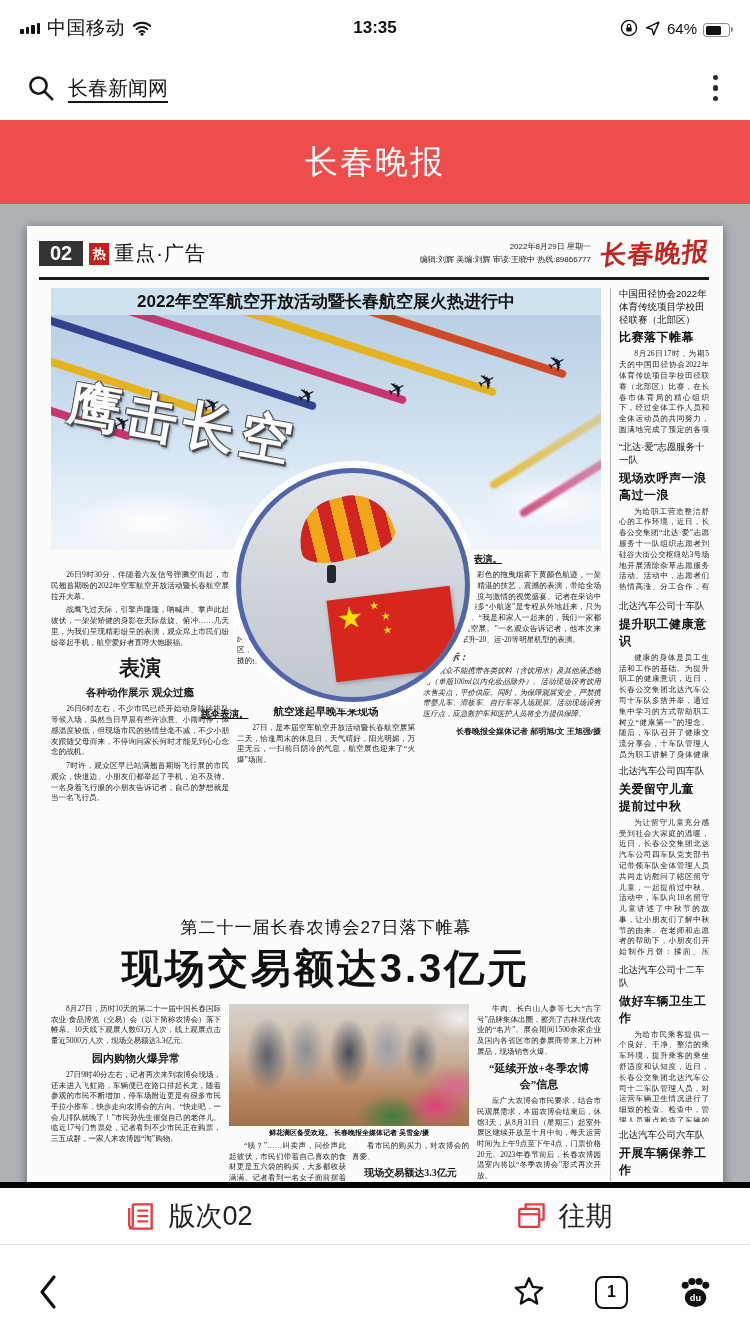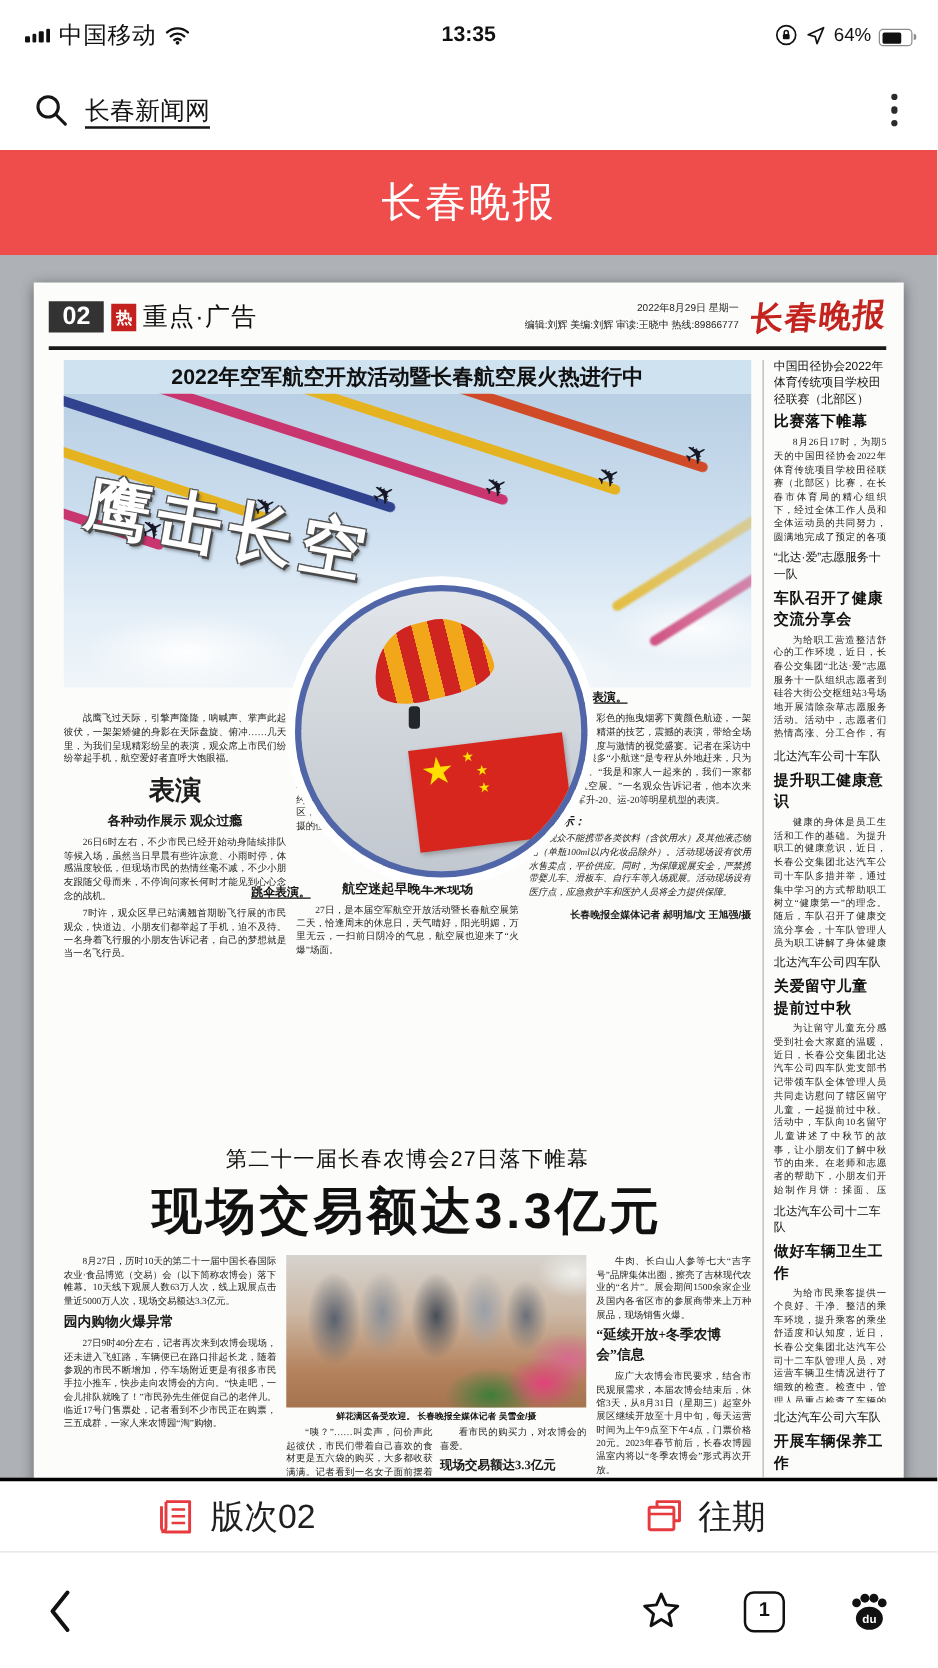--- a/index.html
+++ b/index.html
@@ -101,21 +101,21 @@
   
   .expo{margin-top:6px;}
   .ex-kick{font-size:17px;text-align:center;margin:2px 0 0;font-weight:400;letter-spacing:1px;}
   .ex-head{font-size:40px;font-weight:900;text-align:center;letter-spacing:3px;margin:2px 0 8px;}
   .ex-cols{display:flex;gap:8px;height:196px;overflow:hidden;}
   .ex-c1{width:170px;flex:none;}
   .ex-mid{width:240px;flex:none;}
   .ex-c3{flex:1;}
   .ex-cols .txt{font-size:7.5px;line-height:1.42;text-align:justify;font-family:"Liberation Serif","DejaVu Serif",serif;color:#1c1c1c;}
   .ex-cols .txt p{margin:0 0 3px;text-indent:2em;}
-  .ex-sub{font-size:11px;font-weight:700;text-align:left;margin:4px 0;}
+  .ex-sub{font-size:11px;font-weight:700;text-align:center;margin:4px 0;}
   .ex-sub.sm{font-size:10px;}
   .ex-photo{height:122px;
      background:radial-gradient(44px 30px at 86% 84%,#e0437a 0%,rgba(224,67,122,0) 70%),
         radial-gradient(52px 32px at 68% 92%,#3f7d3a 0%,rgba(63,125,58,0) 70%),
         radial-gradient(46px 30px at 94% 68%,#d86a8e 0%,rgba(216,106,142,0) 70%),
         radial-gradient(40px 26px at 96% 12%,#efefec 0%,rgba(239,239,236,0) 75%),
         radial-gradient(30px 52px at 16% 42%,#59616e 0%,rgba(89,97,110,0) 72%),
         radial-gradient(26px 46px at 32% 38%,#8a8f96 0%,rgba(138,143,150,0) 72%),
         radial-gradient(28px 48px at 50% 40%,#474d57 0%,rgba(71,77,87,0) 72%),
         radial-gradient(26px 42px at 66% 36%,#9aa0a8 0%,rgba(154,160,168,0) 72%),
@@ -128,21 +128,21 @@
   
   .sb-art{overflow:hidden;margin-bottom:7px;}
   .sb-art .kick{font-size:9.5px;font-weight:400;line-height:1.35;}
   .sb-art .head{font-size:12px;font-weight:900;margin:3px 0 3px;letter-spacing:.5px;}
   .sb-art .body{font-size:7.6px;line-height:1.42;text-align:justify;text-indent:2em;
         font-family:"Liberation Serif","DejaVu Serif",serif;color:#1c1c1c;}
   .sb-a1{height:146px}.sb-a2{height:152px}.sb-a3{height:158px}
   .sb-a4{height:192px}.sb-a5{height:158px}.sb-a6{height:86px}
 
   
-  .toolbar{height:56px;background:#fff;border-top:3px solid #000000;display:flex;align-items:center;}
+  .toolbar{height:56px;background:#fff;border-top:6px solid #000000;display:flex;align-items:center;}
   .tb-item{flex:1;display:flex;align-items:center;justify-content:center;gap:10px;}
   .tb-item .lbl{font-size:27px;color:#1f1f1f;}
 
   
   .navbar{height:95px;background:#fff;border-top:1px solid #e2e2e2;display:flex;align-items:center;padding:0 36px;box-sizing:border-box;}
   .nav-right{margin-left:auto;display:flex;align-items:center;gap:48px;}
   .tab-count{width:29px;height:29px;border:2.5px solid #111;border-radius:8px;display:flex;align-items:center;justify-content:center;
              font-size:16px;font-weight:700;}
 </style>
 </head>
@@ -234,20 +234,21 @@
             <span class="plane" style="left:337px;top:62px;">✈</span>
             <span class="plane" style="left:427px;top:54px;">✈</span>
             <span class="plane" style="left:497px;top:36px;">✈</span>
             <div class="eagle">鹰击长空</div>
           </div>
 
           <div class="lead-cap">“天之翼”飞行表演队进行飞行表演。</div>
 
           <div class="lead-cols">
             <div class="lcol">
+              <p>26日9时30分，伴随着六发信号弹腾空而起，市民翘首期盼的2022年空军航空开放活动暨长春航空展拉开大幕。</p>
               <p>战鹰飞过天际，引擎声隆隆，呐喊声、掌声此起彼伏，一架架矫健的身影在天际盘旋、俯冲……几天里，为我们呈现精彩纷呈的表演，观众席上市民们纷纷举起手机，航空爱好者直呼大饱眼福。</p>
               <div class="sec-title">表演</div>
               <div class="sec-sub">各种动作展示 观众过瘾</div>
               <p>26日6时左右，不少市民已经开始动身陆续排队等候入场，虽然当日早晨有些许凉意、小雨时停，体感温度较低，但现场市民的热情丝毫不减，不少小朋友跟随父母而来，不停询问家长何时才能见到心心念念的战机。</p>
               <p>7时许，观众区早已站满翘首期盼飞行展的市民观众，快道边、小朋友们都举起了手机，迫不及待。一名身着飞行服的小朋友告诉记者，自己的梦想就是当一名飞行员。</p>
             </div>
             <div class="lcol">
               <p>9时30分，六发信号弹腾空而起，拉开了飞行表演的序幕。歼-10、运-20等明星机型依次升空，发动机的轰鸣声响彻云霄，现场欢呼声一浪高过一浪。伴随本届日的到来，现场观众与前一天相比有增无减，人头攒动，大家翘首盼望首日飞行表演的开始。记者看到现场最大人流量较大，但前来的观众多半提前预约好身份证，在入口处排起长龙有序进入场地。观众区，早早来到的观众们纷纷调整好手机，寻找适合拍摄的位置，等待表演开始。</p>
               <div class="sec-title">观看</div>
               <div class="sec-sub">航空迷起早晚车来现场</div>
@@ -310,21 +311,21 @@
 
       <div class="side-col">
         <div class="sb-art sb-a1">
           <div class="kick">中国田径协会2022年体育传统项目学校田径联赛（北部区）</div>
           <div class="head">比赛落下帷幕</div>
           <div class="body">8月26日17时，为期5天的中国田径协会2022年体育传统项目学校田径联赛（北部区）比赛，在长春市体育局的精心组织下，经过全体工作人员和全体运动员的共同努力，圆满地完成了预定的各项比赛任务，顺利落下帷幕。本次联赛共设3个组别136项以上，产生180枚奖牌，273名运动员参赛成功，其中10名运动员达到一级运动员标准。东北师范大学附属中学以男子团体189分获得了第三名的好成绩。</div>
 
         </div>
         <div class="sb-art sb-a2">
           <div class="kick">“北达·爱”志愿服务十一队</div>
-          <div class="head">车队召开了健康交流分享会</div>
+          <div class="head">现场欢呼声一浪高过一浪</div>
           <div class="body">为给职工营造整洁舒心的工作环境，近日，长春公交集团“北达·爱”志愿服务十一队组织志愿者到硅谷大街公交枢纽站3号场地开展清除杂草志愿服务活动。活动中，志愿者们热情高涨、分工合作，有的挥刀割除杂草，有人用手拔除，还有的帮忙运送，车队还配备了专门的后勤保障工作人员。大家分工明确、相互协作，丝毫不怕脏、不怕累，经过近3个小时的共同努力，有效地清理了场站内外的杂草，美化了站区环境，同时防止了杂草疯长滋生蚊虫，提高了行车安全。</div>
 
         </div>
         <div class="sb-art sb-a3">
           <div class="kick">北达汽车公司十车队</div>
           <div class="head">提升职工健康意识</div>
           <div class="body">健康的身体是员工生活和工作的基础。为提升职工的健康意识，近日，长春公交集团北达汽车公司十车队多措并举，通过集中学习的方式帮助职工树立“健康第一”的理念。随后，车队召开了健康交流分享会，十车队管理人员为职工讲解了身体健康的重要意义，并要求大家要时刻关注自身的身体情况，身体出现不适时要重视，小病不能拖成大病。培训中，车队还邀请专业人士为职工介绍了高血压、慢性呼吸性疾病等的预防事项，介绍了调整和养成良好健康生活方式的方法。</div>
 
         </div>
         <div class="sb-art sb-a4">

